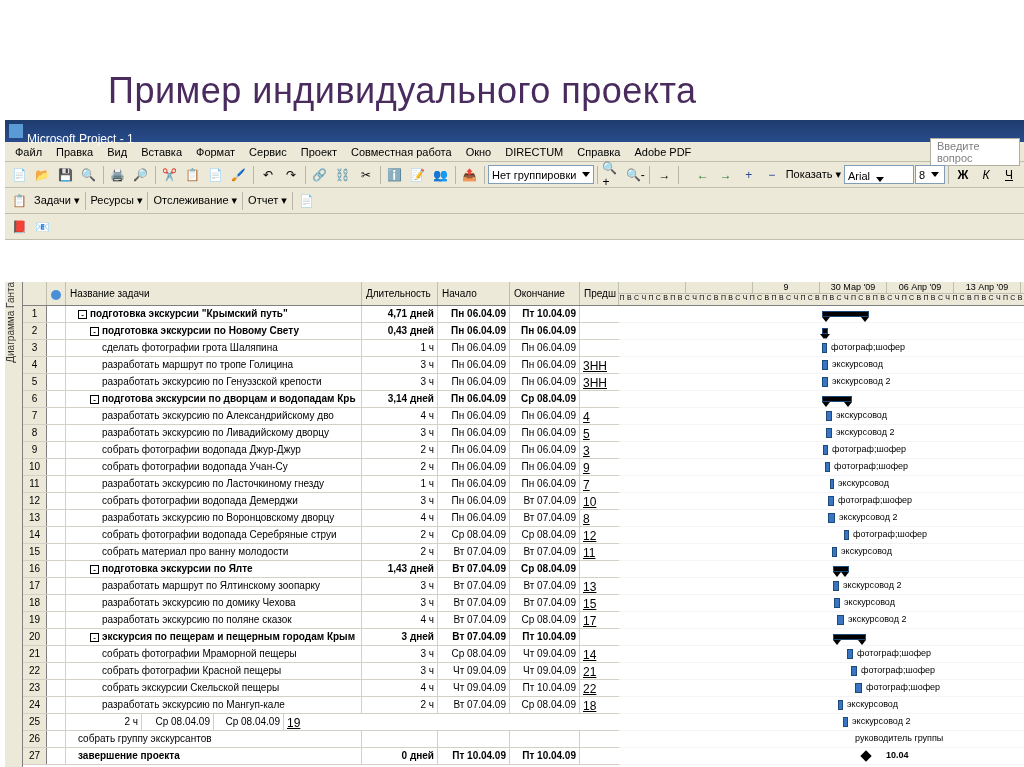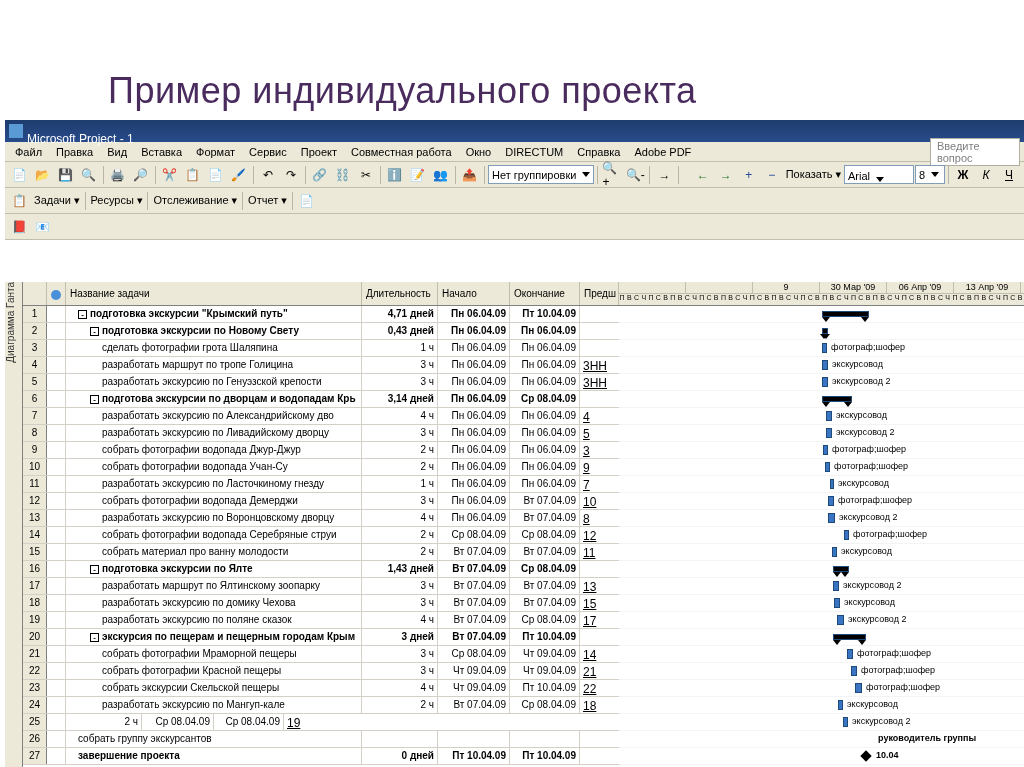--- a/index.html
+++ b/index.html
@@ -596,24 +596,24 @@
             </div>
             <div class="gantt-row">
               <div class="gbar" style="left:219px;width:5px;"></div>
               <div class="glabel" style="left:228px;">экскурсовод</div>
             </div>
             <div class="gantt-row">
               <div class="gbar" style="left:224px;width:5px;"></div>
               <div class="glabel" style="left:233px;">экскурсовод 2</div>
             </div>
             <div class="gantt-row">
-              <div class="glabel" style="left:259px;font-weight:bold;">руководитель группы</div>
+              <div class="glabel" style="left:236px;font-weight:normal;">руководитель группы</div>
             </div>
             <div class="gantt-row">
               <div class="gmilestone" style="left:243px;"></div>
-              <div class="glabel" style="left:257px;font-weight:bold;">10.04</div>
+              <div class="glabel" style="left:267px;font-weight:bold;">10.04</div>
             </div>
           </div>
       </div>
     </div>
 
   </div>
 </div>
 
 </body></html>

